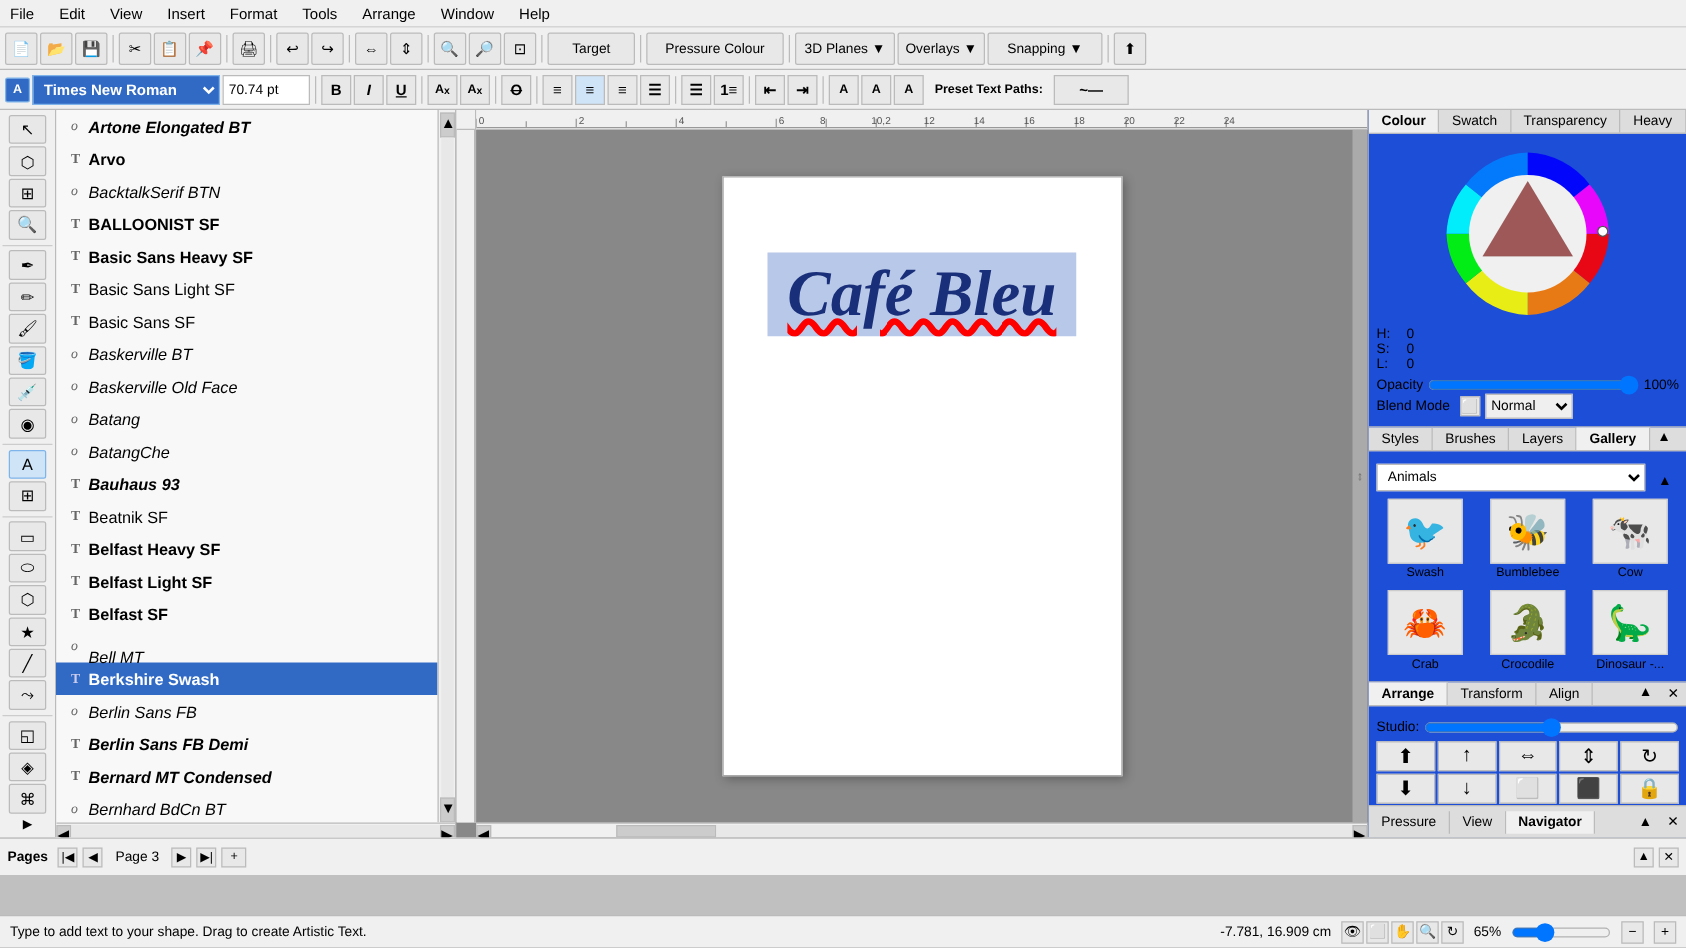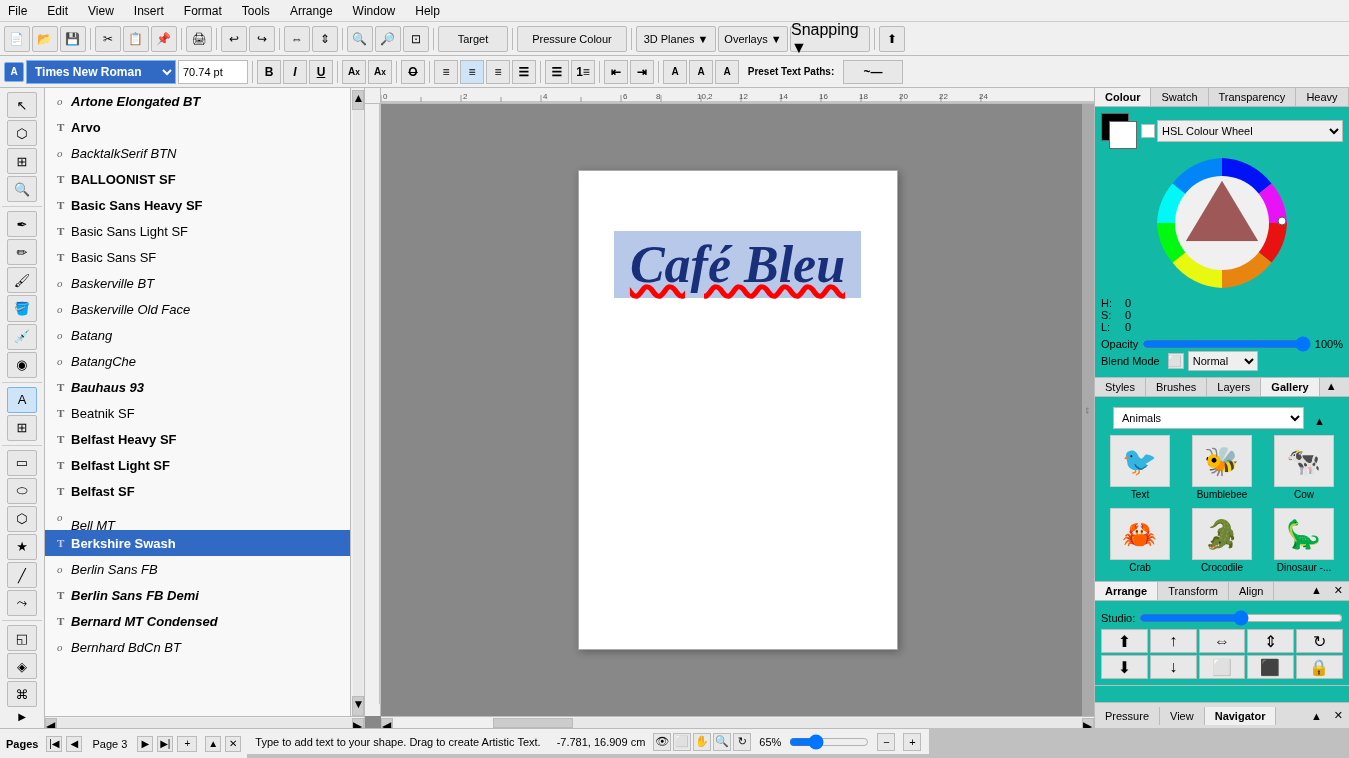--- a/index.html
+++ b/index.html
@@ -40,37 +40,37 @@
     
     .canvas-area { flex: 1; background: #888; display: flex; flex-direction: column; overflow: hidden; position: relative; }
     .ruler-corner { width: 16px; height: 16px; background: #f0f0f0; border-right: 1px solid #bbb; border-bottom: 1px solid #bbb; flex-shrink: 0; }
     .canvas-content { flex: 1; display: flex; overflow: hidden; }
     .canvas-main { flex: 1; background: #888; display: flex; align-items: center; justify-content: center; overflow: hidden; position: relative; }
     .page { width: 320px; height: 480px; background: white; border: 1px solid #aaa; position: relative; box-shadow: 2px 2px 8px rgba(0,0,0,0.3); }
     .text-content { position: absolute; top: 60px; left: 10px; right: 10px; text-align: center; }
     .cafe-text { font-family: 'Times New Roman', serif; font-size: 52px; color: #1a2f7a; font-weight: bold; font-style: italic; background: #b8c8e8; padding: 4px 16px; display: inline-block; text-decoration: underline wavy red; }
 
     
-    .right-panel { width: 255px; background: #14b8a6; border-left: 1px solid #bbb; display: flex; flex-direction: column; overflow: hidden; }
+    .right-panel { width: 255px; background: #1d4ed8; border-left: 1px solid #bbb; display: flex; flex-direction: column; overflow: hidden; }
     .panel-tabs { display: flex; background: #ddd; border-bottom: 1px solid #bbb; }
     .panel-tab { padding: 3px 10px; font-size: 11px; cursor: pointer; border-right: 1px solid #bbb; }
     .panel-tab.active { background: #f0f0f0; font-weight: bold; }
     .panel-close { margin-left: auto; padding: 2px 6px; cursor: pointer; font-size: 11px; }
     .panel-content { padding: 6px; flex: 1; overflow: hidden; }
     .color-row { display: flex; align-items: center; gap: 4px; }
     .color-box { width: 36px; height: 36px; position: relative; cursor: pointer; }
     .color-fg { width: 28px; height: 28px; background: black; border: 1px solid #666; position: absolute; top: 0; left: 0; }
     .color-bg { width: 28px; height: 28px; background: white; border: 1px solid #666; position: absolute; bottom: 0; right: 0; }
     .color-wheel-select { flex: 1; height: 22px; border: 1px solid #bbb; font-size: 11px; }
     .hsl-row { display: flex; align-items: center; gap: 4px; font-size: 11px; }
     .hsl-label { width: 20px; }
     .opacity-row { display: flex; align-items: center; gap: 4px; font-size: 11px; }
     .opacity-slider { flex: 1; height: 14px; }
     .blend-select { width: 70px; height: 20px; border: 1px solid #bbb; font-size: 11px; }
-    .gallery-dropdown { display: flex; align-items: flex-end; gap: 4px; margin: 4px 12px; }
+    .gallery-dropdown { display: flex; align-items: flex-end; gap: 4px; margin: 4px 0; }
     .gallery-select { flex: 1; height: 22px; border: 1px solid #bbb; font-size: 11px; background: white; padding: 0 4px; }
     .gallery-grid { display: grid; grid-template-columns: 1fr 1fr 1fr; gap: 4px; margin-top: 4px; }
     .gallery-item { display: flex; flex-direction: column; align-items: center; gap: 2px; cursor: pointer; padding: 2px; }
     .gallery-img { width: 60px; height: 52px; background: #e8e8e8; border: 1px solid #ccc; display: flex; align-items: center; justify-content: center; font-size: 28px; }
     .gallery-label { font-size: 10px; text-align: center; }
     .depth-row { display: flex; align-items: center; gap: 4px; font-size: 11px; margin: 4px 0; }
     .depth-slider { flex: 1; height: 14px; }
     .arrange-buttons { display: grid; grid-template-columns: repeat(5, 1fr); gap: 2px; margin-top: 4px; }
     .arr-btn { width: 100%; height: 24px; background: #e8e8e8; border: 1px solid #bbb; font-size: 16px; display: flex; align-items: center; justify-content: center; cursor: pointer; }
 
@@ -130,21 +130,21 @@
   <div class="toolbar-btn">🔍</div>
   <div class="toolbar-btn">🔎</div>
   <div class="toolbar-btn">⊡</div>
   <div class="toolbar-sep"></div>
   <div class="toolbar-btn" style="width:70px; font-size:11px;">Target</div>
   <div class="toolbar-sep"></div>
   <div class="toolbar-btn" style="width:110px; font-size:11px;">Pressure Colour</div>
   <div class="toolbar-sep"></div>
   <div class="toolbar-btn" style="width:80px; font-size:11px;">3D Planes ▼</div>
   <div class="toolbar-btn" style="width:70px; font-size:11px;">Overlays ▼</div>
-  <div class="toolbar-btn" style="width:80px; font-size:16px;">Snapping ▼</div>
+  <div class="toolbar-btn" style="width:92px; font-size:11px;">Snapping ▼</div>
   <div class="toolbar-sep"></div>
   <div class="toolbar-btn">⬆</div>
 </div>
 
 <div class="text-toolbar">
   <div class="left-btn-sm" style="background:#316ac5;color:white;border-color:#7eb4ea;font-weight:bold;">A</div>
   <select class="font-select">
     <option>Times New Roman</option>
   </select>
   <input class="size-input" value="70.74 pt" type="text" style="">
@@ -397,34 +397,20 @@
         <div class="panel-tabs">
           <div class="panel-tab active">Colour</div>
           <div class="panel-tab">Swatch</div>
           <div class="panel-tab">Transparency</div>
           <div class="panel-tab">Heavy</div>
           <div style="flex:1;"></div>
           <div class="panel-close">▲</div>
 
         </div>
         <div class="panel-content">
-          <div class="color-row">
-            <div class="color-box">
-              <div class="color-fg"></div>
-              <div class="color-bg"></div>
-            </div>
-            <div style="display:flex;flex-direction:column;gap:2px;flex:1;">
-              <div style="display:flex;align-items:center;gap:2px;">
-                <div style="width:14px;height:14px;background:white;border:1px solid #bbb;"></div>
-                <select class="color-wheel-select">
-                  <option>HSL Colour Wheel</option>
-                </select>
-              </div>
-            </div>
-          </div>
 
           <div class="wheel-wrapper">
             <svg width="140" height="140" viewBox="0 0 140 140">
               <defs>
                 <radialGradient id="wg" cx="50%" cy="50%" r="50%">
                   <stop offset="0%" stop-color="white"></stop>
                   <stop offset="100%" stop-color="white" stop-opacity="0"></stop>
                 </radialGradient>
               </defs>
 
@@ -494,21 +480,21 @@
           <div class="gallery-dropdown">
             <select class="gallery-select">
               <option>Animals</option>
             </select>
             <div class="panel-close">▲</div>
           </div>
           <div class="gallery-grid">
 
           <div class="gallery-item">
                 <div class="gallery-img">🐦</div>
-                <div class="gallery-label">Text</div>
+                <div class="gallery-label">Swash</div>
               </div>
               <div class="gallery-item">
                 <div class="gallery-img">🐝</div>
                 <div class="gallery-label">Bumblebee</div>
               </div>
               <div class="gallery-item">
                 <div class="gallery-img">🐄</div>
                 <div class="gallery-label">Cow</div>
               </div>
               <div class="gallery-item">
@@ -563,21 +549,21 @@
       <div class="panel-tab">View</div>
       <div class="panel-tab active">Navigator</div>
       <div style="flex:1;"></div>
       <div class="panel-close">▲</div>
       <div class="panel-close">✕</div>
     </div>
   </div>
 
 </div>
 
-<div style="display:flex;">
+<div style="display:flex;flex-direction:column;gap:32px;">
 
   <div class="bottom-bar">
     <span style="font-size:11px;font-weight:bold;margin-right:4px;">Pages</span>
     <div class="bottom-btn">|◀</div>
     <div class="bottom-btn">◀</div>
     <span style="font-size:11px;padding:0 6px;">Page 3</span>
     <div class="bottom-btn">▶</div>
     <div class="bottom-btn">▶|</div>
     <div class="bottom-btn" style="width:20px;">+</div>
     <div style="flex:1;"></div>

